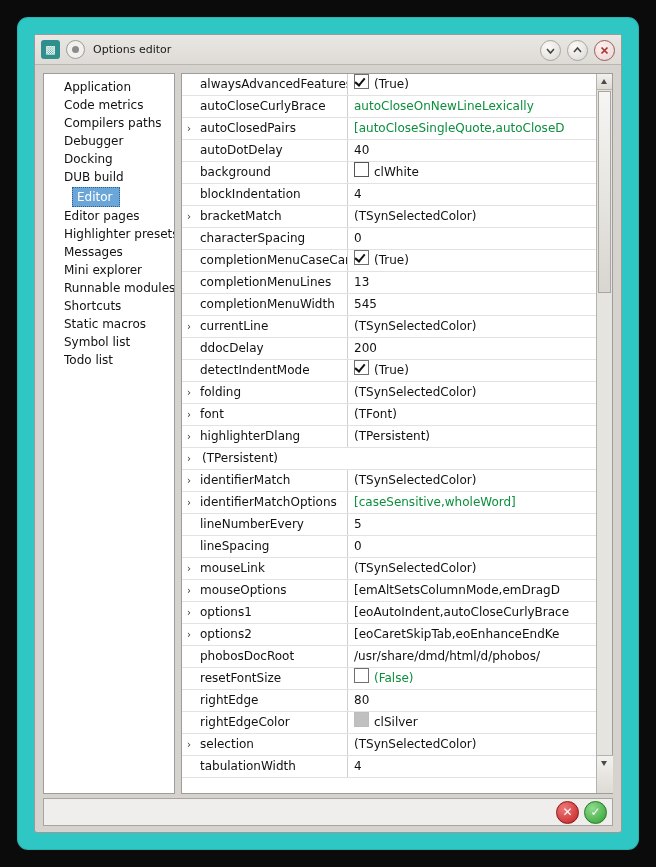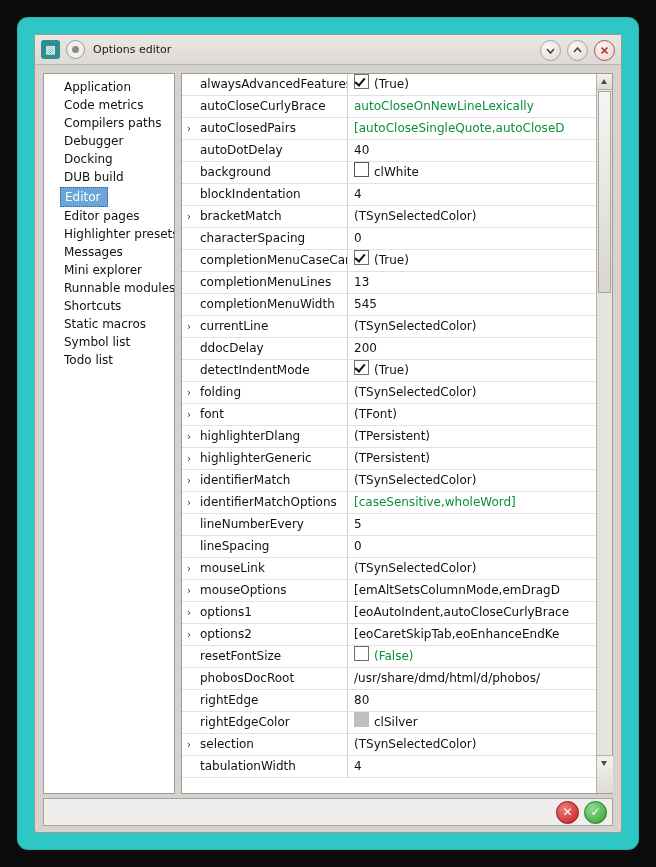--- a/index.html
+++ b/index.html
@@ -124,21 +124,21 @@
     padding: 1px 4px 1px 20px;
     line-height: 16px;
     white-space: nowrap;
     cursor: default;
   }
   .tree-item.selected {
     background: #6aa6d8;
     color: #ffffff;
     display: inline-block;
     padding-right: 6px;
-    margin-left: 16px;
+    margin-left: 28px;
     padding-left: 4px;
     border: 1px dotted #2b5f91;
   }
   .grid-wrap {
     flex: 1 1 auto;
     border: 1px solid #9d9d9d;
     background: #fff;
     box-sizing: border-box;
     display: flex;
     min-width: 0;
@@ -453,21 +453,20 @@
               </div>
               <div class="row">
                 <div class="cell-exp">›</div>
                 <div class="cell-name">highlighterDlang</div>
                 <div class="cell-val">
                   <span class="val-text">(TPersistent)</span>
                 </div>
               </div>
               <div class="row">
                 <div class="cell-exp">›</div>
-                <div class="cell-name">highlighterGeneric</div>
                 <div class="cell-val">
                   <span class="val-text">(TPersistent)</span>
                 </div>
               </div>
               <div class="row">
                 <div class="cell-exp">›</div>
                 <div class="cell-name">identifierMatch</div>
                 <div class="cell-val">
                   <span class="val-text">(TSynSelectedColor)</span>
                 </div>
@@ -512,35 +511,35 @@
                 <div class="cell-name">options1</div>
                 <div class="cell-val">
                   <span class="val-text">[eoAutoIndent,autoCloseCurlyBrace</span>
                 </div>
               </div>
               <div class="row">
                 <div class="cell-exp">›</div>
                 <div class="cell-name">options2</div>
                 <div class="cell-val">
                   <span class="val-text">[eoCaretSkipTab,eoEnhanceEndKe</span>
+                </div>
+              </div>
+              <div class="row">
+                <div class="cell-exp"></div>
+                <div class="cell-name">phobosDocRoot</div>
+                <div class="cell-val">
+                  <span class="val-text">/usr/share/dmd/html/d/phobos/</span>
                 </div>
               </div>
               <div class="row">
                 <div class="cell-exp"></div>
                 <div class="cell-name">resetFontSize</div>
                 <div class="cell-val">
                   <span class="checkbox"></span>
                   <span class="val-text val-green">(False)</span>
-                </div>
-              </div>
-              <div class="row">
-                <div class="cell-exp"></div>
-                <div class="cell-name">phobosDocRoot</div>
-                <div class="cell-val">
-                  <span class="val-text">/usr/share/dmd/html/d/phobos/</span>
                 </div>
               </div>
               <div class="row">
                 <div class="cell-exp"></div>
                 <div class="cell-name">rightEdge</div>
                 <div class="cell-val">
                   <span class="val-text">80</span>
                 </div>
               </div>
               <div class="row">

